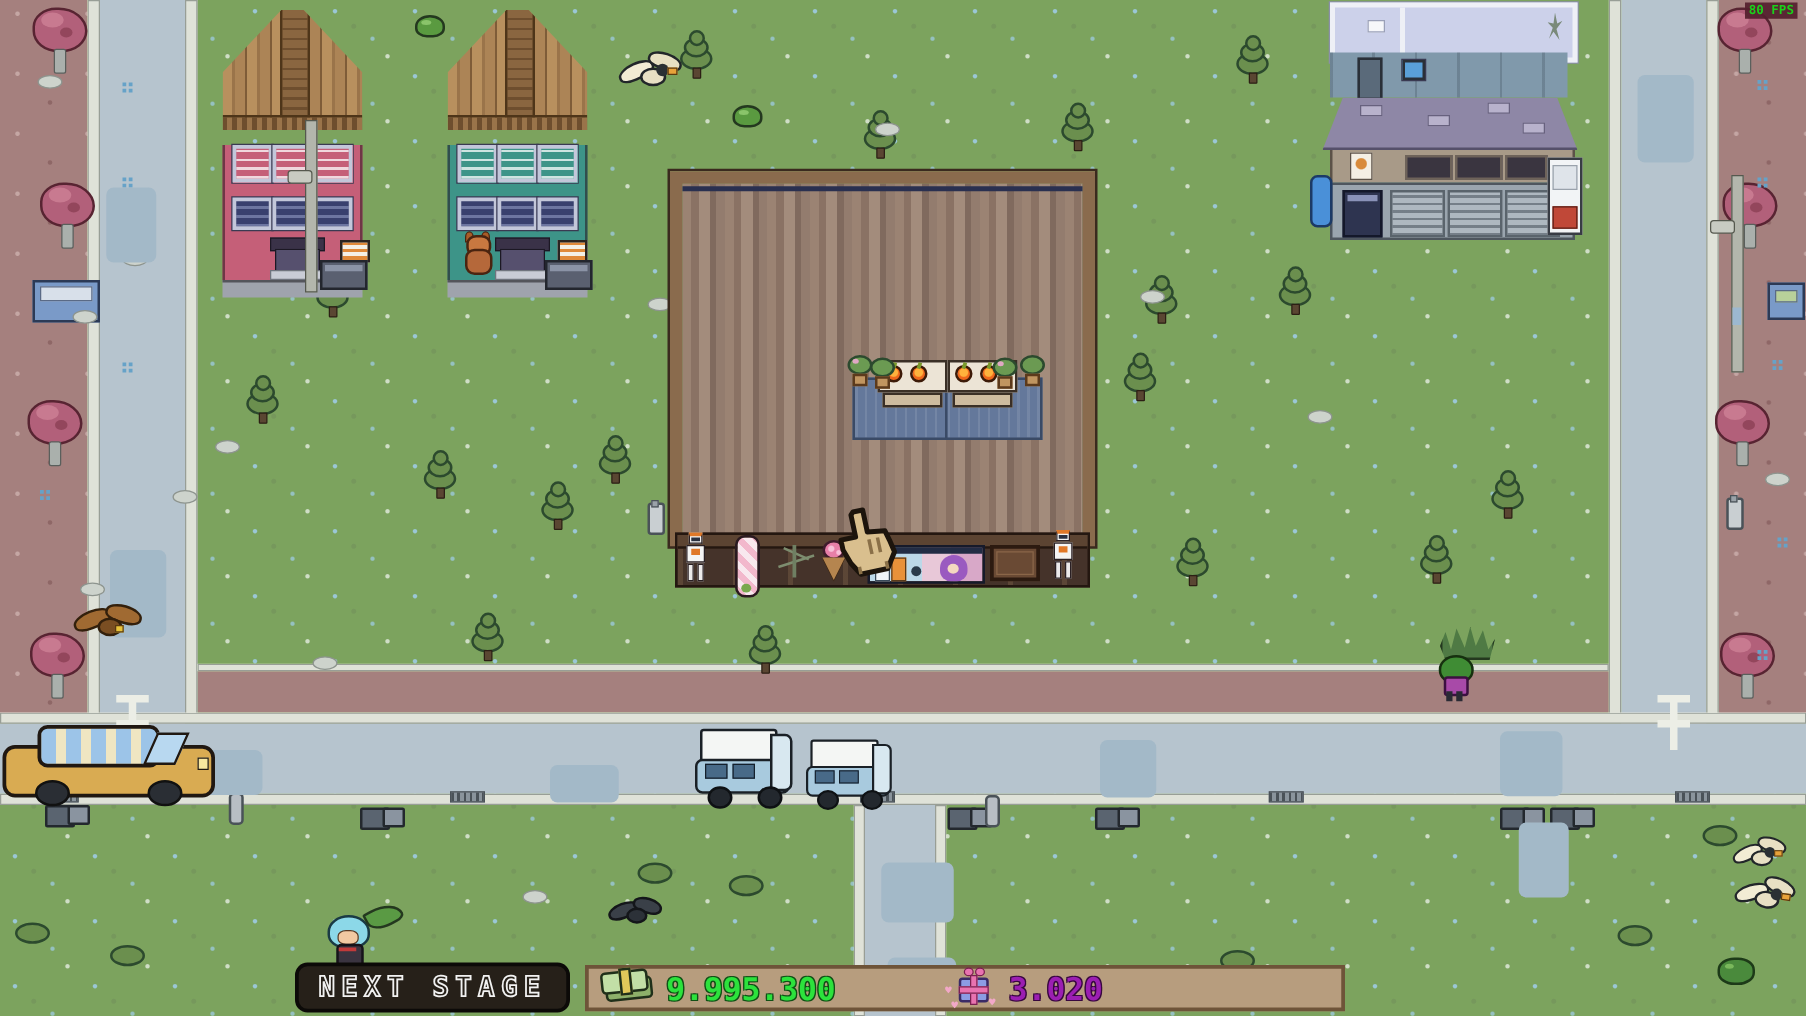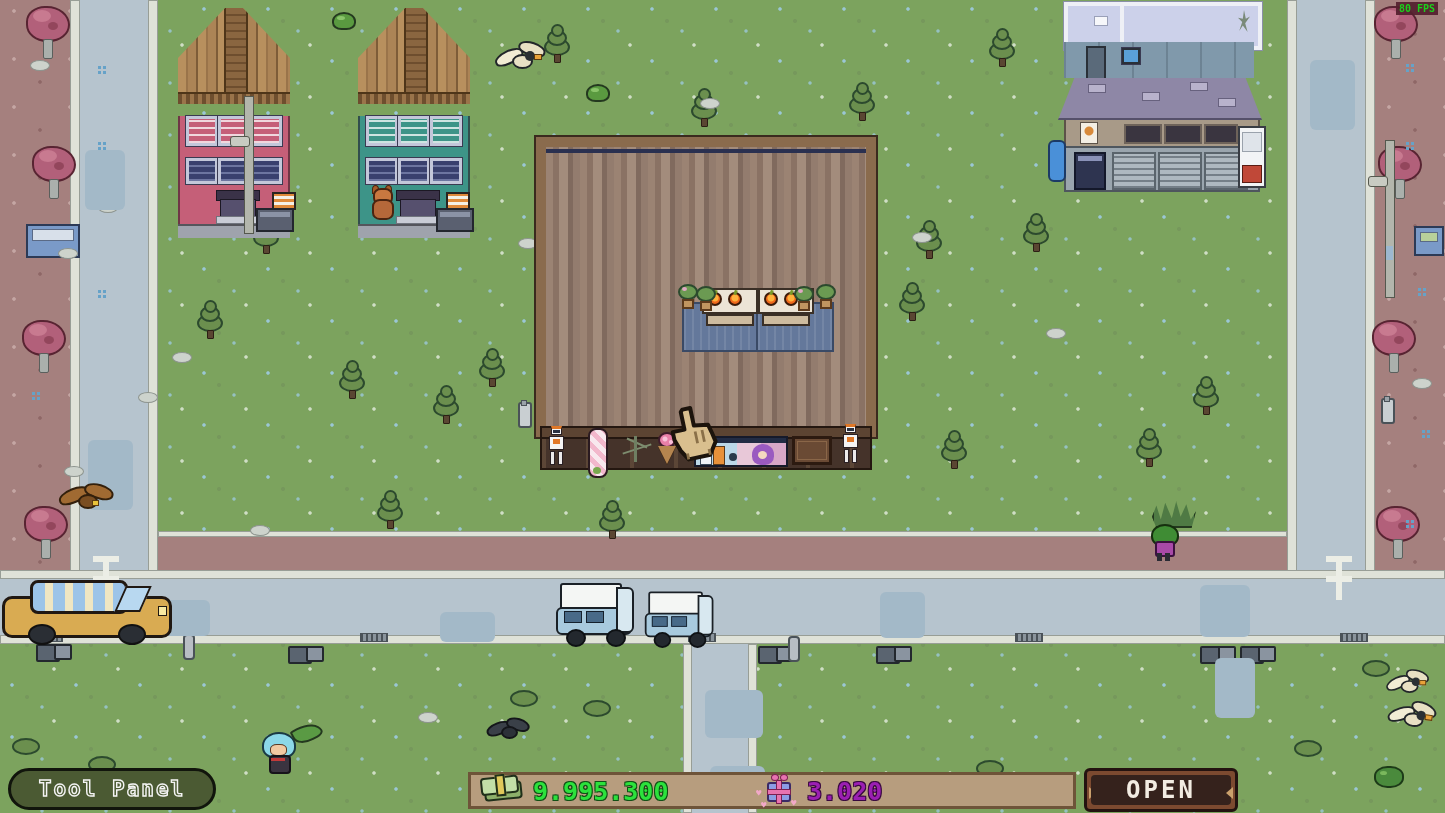--- a/index.html
+++ b/index.html
@@ -534,48 +534,41 @@
   <div class="spr critter" style="left:586px;top:84px"></div>
   <div class="spr frog" style="left:1374px;top:766px;z-index:41"></div>
 
   <div class="cursor">
     <svg width="50" height="60" viewBox="0 0 25 30">
       <path d="M10 2 L14 2 L14 11 L21 12 L22 16 L23 21 L19 27 L8 27 L5 22 L3 16 L3 12 L9 12 L9 3 Z" fill="#d9bf8e" stroke="#1c140c" stroke-width="2" stroke-linejoin="round"></path>
       <path d="M14 14 L14 20 M17.5 14 L17.5 20 M8 27 L8 24 M19 27 L19 24" stroke="#8a7048" stroke-width="1.4" fill="none"></path>
     </svg>
   </div>
 
-  <div class="hud btn-toolpanel">
-    <span>Tool Panel</span>
+  <div class="hud btn-nextstage">
+    <span>NEXT STAGE</span>
   </div>
   <div class="hud resbar">
     <div class="money-icon">
         <i class="b1"></i>
         <i class="b2"></i>
         <i class="band"></i>
       </div>
     <span class="money-val">9.995.300</span>
     <div class="gift-icon">
       <i class="gbox"></i>
         <i class="gv"></i>
         <i class="gh"></i>
         <i class="bw1"></i>
         <i class="bw2"></i>
       <i class="h1">♥</i>
         <i class="h2">♥</i>
         <i class="h3">♥</i>
     </div>
     <span class="hearts-val">3.020</span>
-  </div>
-  <div class="hud btn-open">
-    <i class="arrL"></i>
-    <div class="inner">
-        <span>OPEN</span>
-      </div>
-    <i class="arrR"></i>
   </div>
   <div class="hud fps">80 FPS</div>
 <div class="spr tree" style="left: 252px; top: 215px;">
       <i class="t1"></i>
       <i class="t2"></i>
       <i class="t3"></i>
       <i class="tr"></i>
     </div>
     <div class="spr tree" style="left: 196px; top: 300px;">
       <i class="t1"></i>

